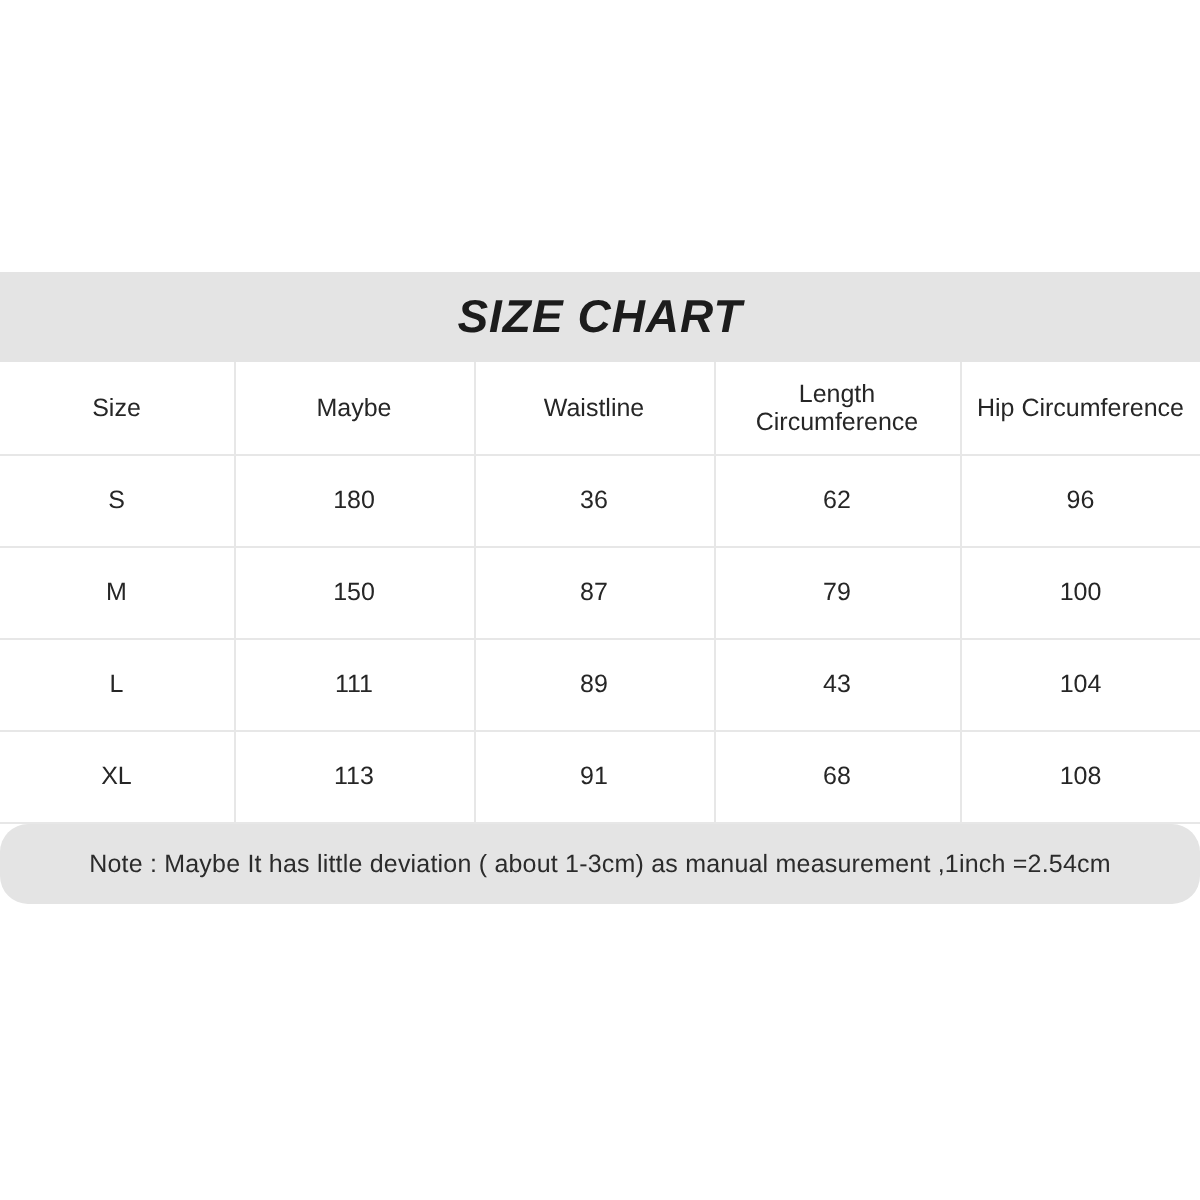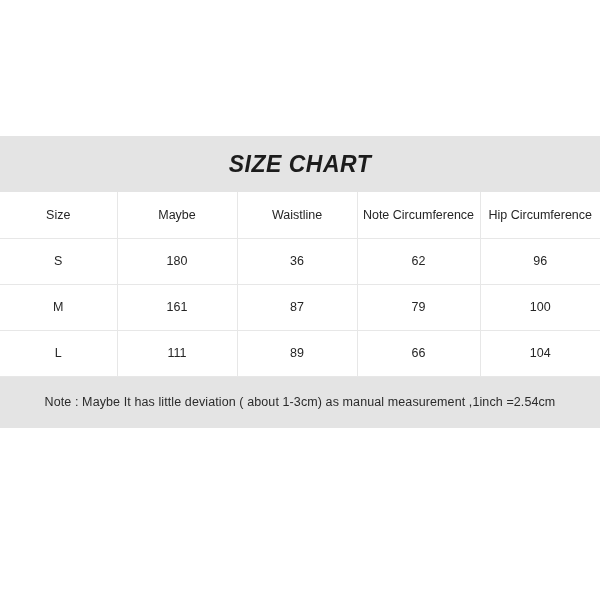--- a/index.html
+++ b/index.html
@@ -16,21 +16,21 @@
 
   #size-chart-card {
     position: absolute;
     left: 0;
     top: 136px;
     width: 600px;
   }
 
   
   .title-band {
-    height: 56px;
+    height: 45px;
     background: #e4e4e4;
     display: flex;
     align-items: center;
     justify-content: center;
   }
   .title-text {
     font-family: "Liberation Sans", sans-serif;
     font-style: italic;
     font-weight: 600;
     font-size: 23px;
@@ -76,25 +76,26 @@
   }
   .chart-table tbody tr:last-child td {
     border-bottom: 1px solid #e7e7e7;
   }
   .chart-table td.size-cell {
     font-size: 12.5px;
   }
 
   
   .note-band {
-    height: 51px;
+    height: 40px;
     background: #e4e4e4;
     display: flex;
     align-items: center;
     justify-content: center;
+    border-radius: 14px;
   }
   .note-text {
     font-size: 12.5px;
     color: #2b2b2b;
     letter-spacing: 0.1px;
     white-space: nowrap;
   }
 </style>
 </head>
 <body>
@@ -111,45 +112,52 @@
         <col class="c-len">
         <col class="c-waist">
         <col class="c-thigh">
         <col class="c-hip">
     </colgroup>
     <thead>
       <tr>
         <th>Size</th>
         <th>Maybe</th>
         <th>Waistline</th>
-        <th>Note Circumference</th>
+        <th>Length Circumference</th>
         <th>Hip Circumference</th>
       </tr>
     </thead>
     <tbody>
       <tr>
         <td class="size-cell">S</td>
         <td>180</td>
         <td>36</td>
         <td>62</td>
         <td>96</td>
       </tr>
       <tr>
         <td class="size-cell">M</td>
-        <td>161</td>
+        <td>150</td>
         <td>87</td>
         <td>79</td>
         <td>100</td>
       </tr>
       <tr>
         <td class="size-cell">L</td>
         <td>111</td>
         <td>89</td>
-        <td>66</td>
+        <td>43</td>
         <td>104</td>
+      </tr>
+      <tr>
+        <td class="size-cell">XL</td>
+        <td>113</td>
+        <td>91</td>
+        <td>68</td>
+        <td>108</td>
       </tr>
     </tbody>
   </table>
 
   <div class="note-band">
     <div class="note-text">Note : Maybe It has little deviation ( about 1-3cm) as manual measurement ,1inch =2.54cm</div>
   </div>
 
 </div>
 

